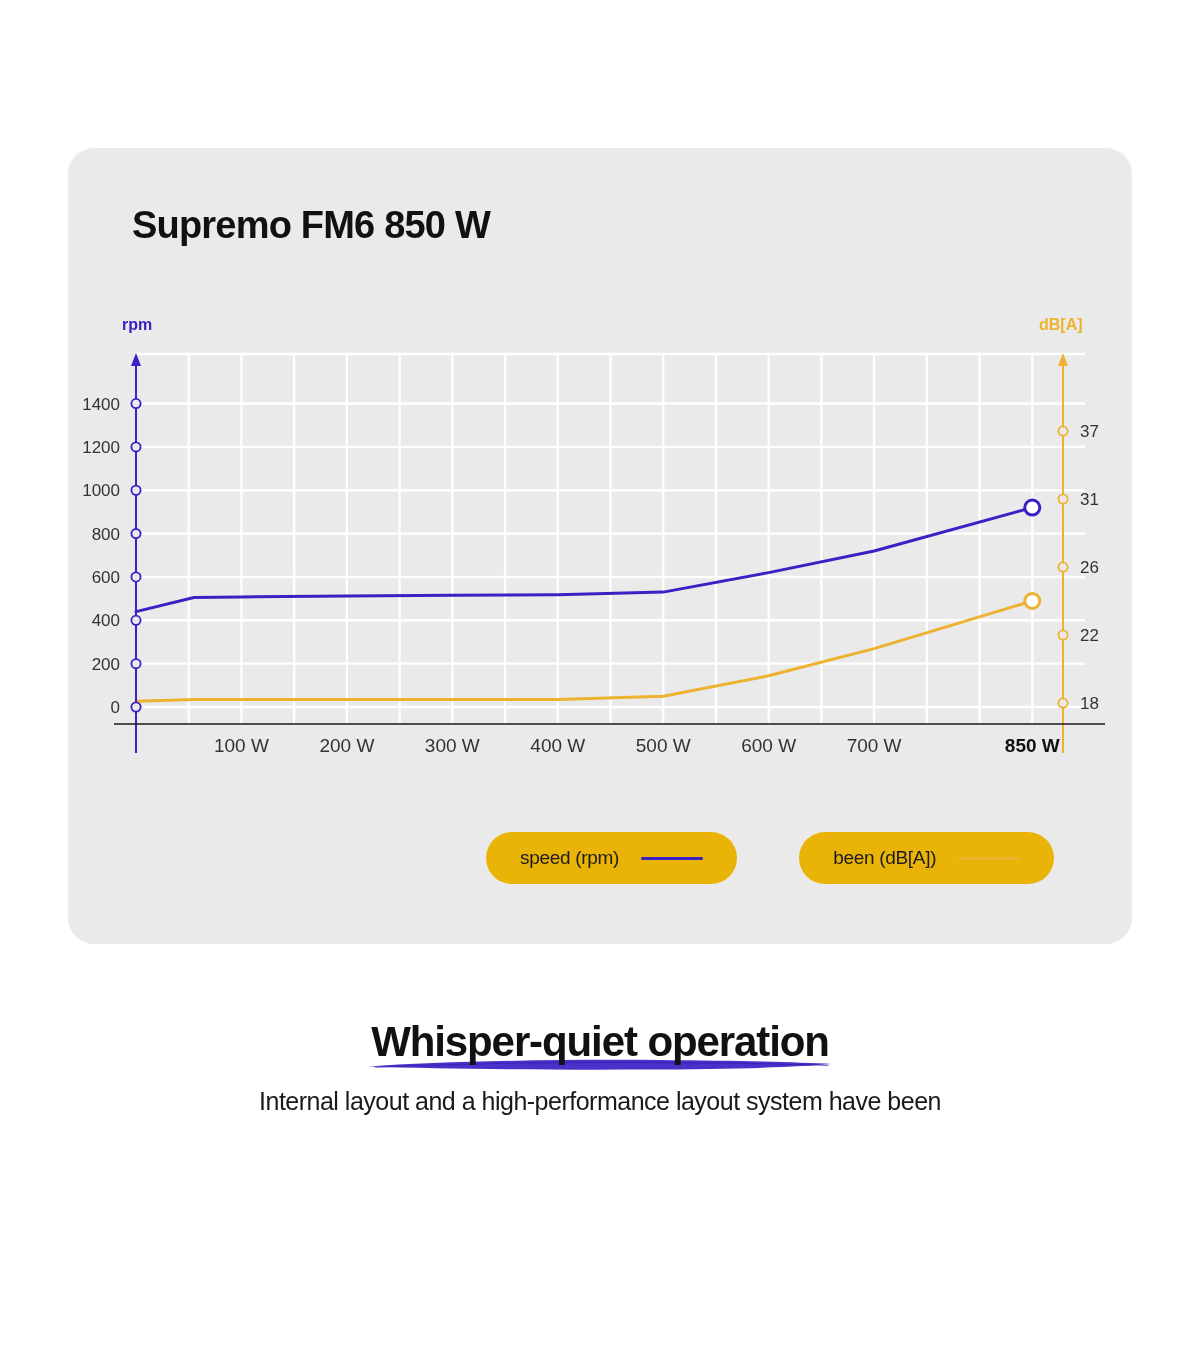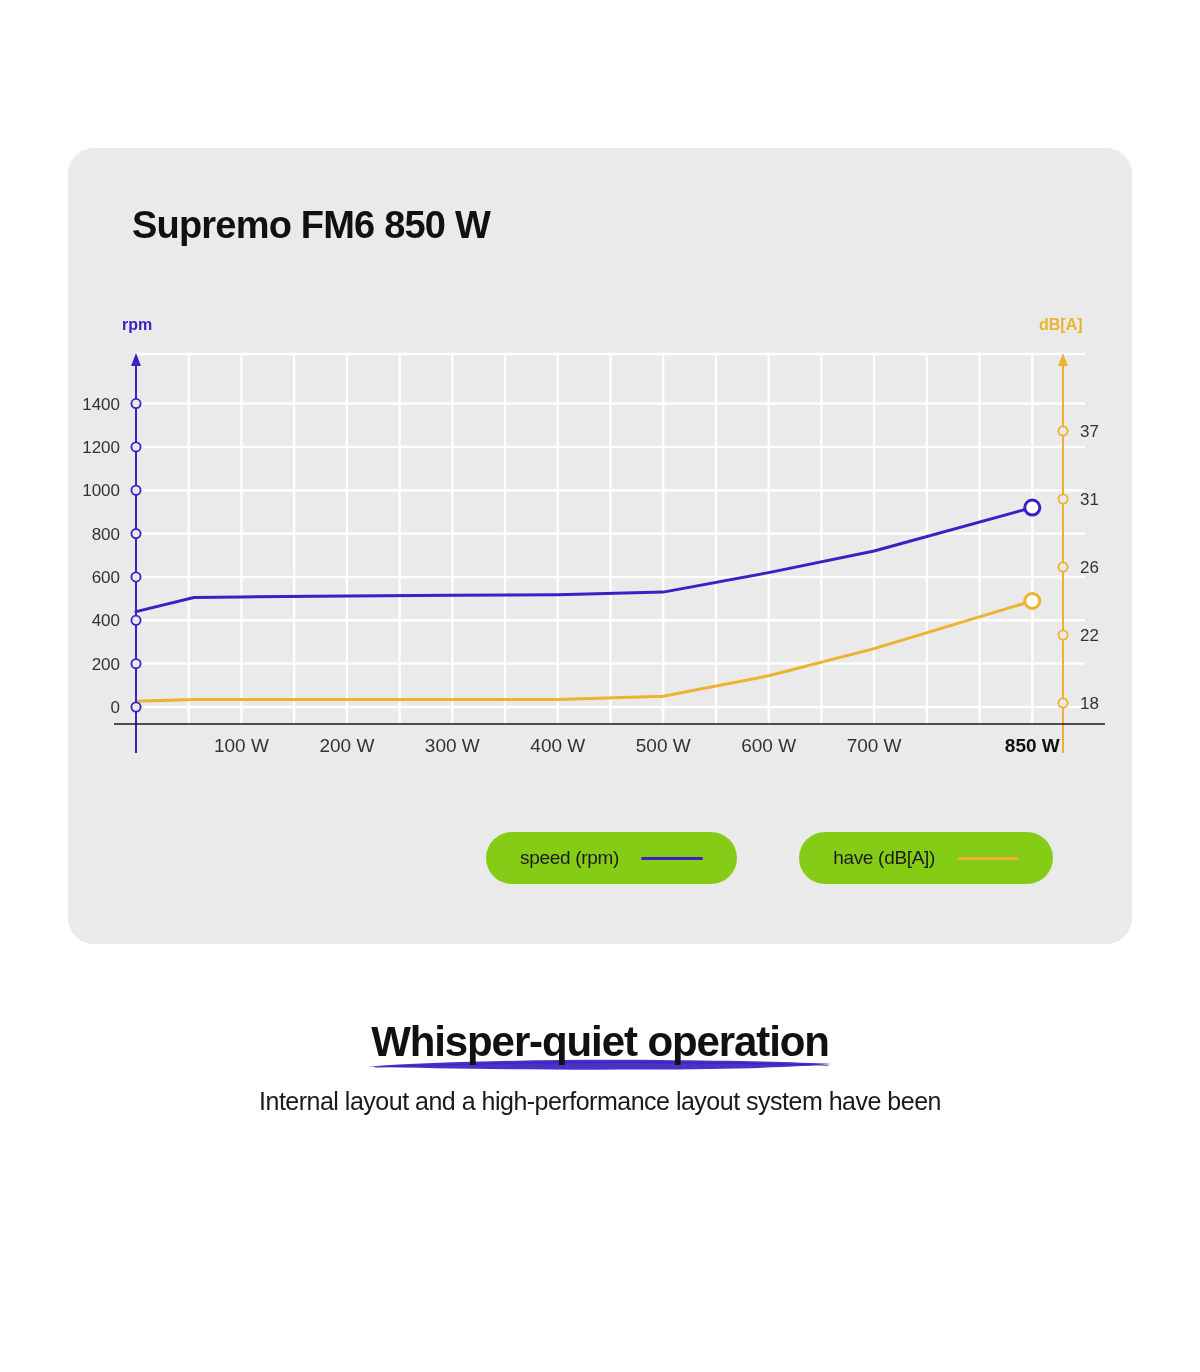--- a/index.html
+++ b/index.html
@@ -46,21 +46,21 @@
   #legend {
     position: absolute;
     left: 418px; top: 684px;
     width: 580px;
     display: flex;
     gap: 62px;
     align-items: center;
   }
   .legend-pill {
     height: 52px;
-    background: #84cc16;
+    background: #eab308;
     border-radius: 26px;
     display: flex;
     align-items: center;
     justify-content: center;
     gap: 22px;
     padding: 0 34px;
   }
   .legend-label {
     font-size: 19px;
     color: #1c1c1c;
@@ -201,21 +201,21 @@
           </g>
       </svg>
     </div>
 
     <div id="legend">
       <div class="legend-pill">
         <span class="legend-label">speed (rpm)</span>
         <span class="legend-swatch" id="legend-swatch-0" style="background: rgb(58, 33, 196);"></span>
       </div>
       <div class="legend-pill">
-        <span class="legend-label">have (dB[A])</span>
+        <span class="legend-label">been (dB[A])</span>
         <span class="legend-swatch" id="legend-swatch-1" style="background: rgb(237, 178, 48);"></span>
       </div>
     </div>
   </div>
 
   <div id="footer">
     <div id="footer-heading-wrap">
       <div id="footer-heading">Whisper-quiet operation</div>
       <svg id="heading-underline" viewBox="0 0 560 16" preserveAspectRatio="none">
         <path d="M6,11.5 C90,6.5 220,4.2 350,5.0 C440,5.6 510,7.2 552,9.0

